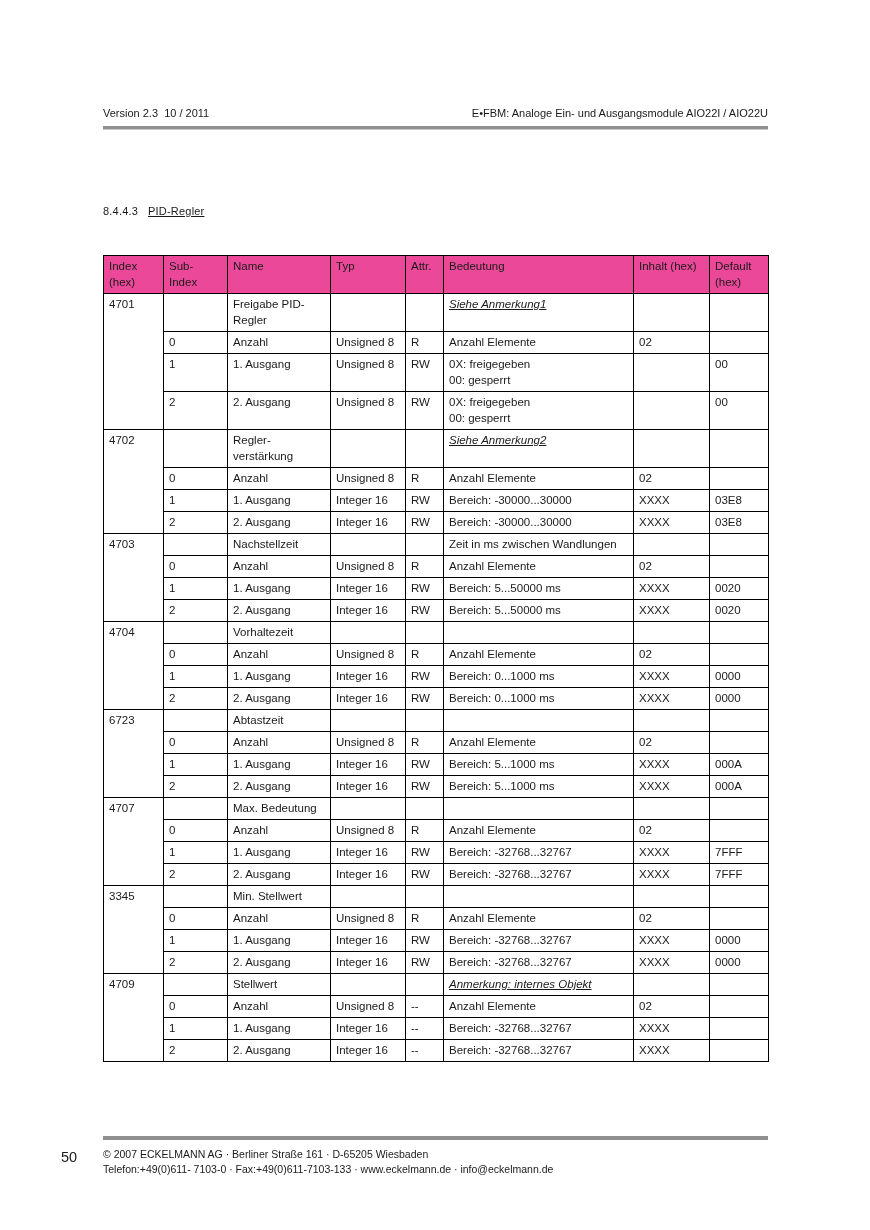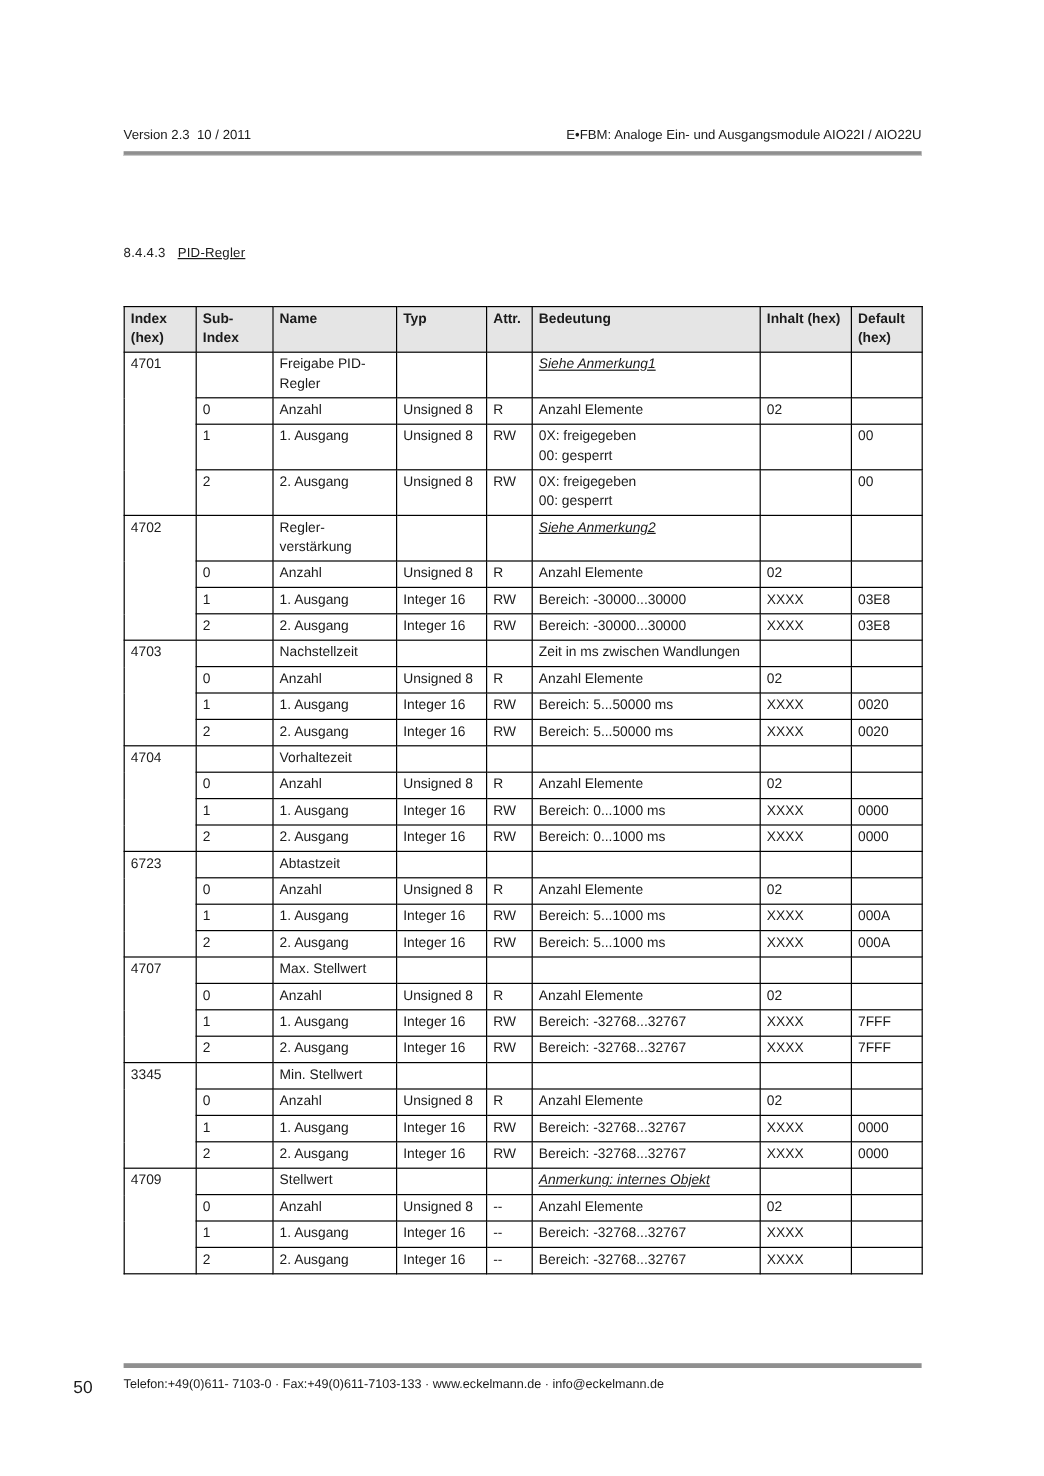--- a/index.html
+++ b/index.html
@@ -25,21 +25,21 @@
   table.obj {
     position:absolute; left:103px; top:255px; width:665px;
     border-collapse:collapse; table-layout:fixed;
     font-size:11.5px;
   }
   table.obj th, table.obj td {
     border:1px solid #000000; padding:2px 5px 3px 5px;
     vertical-align:top; text-align:left; line-height:16px;
     overflow:hidden; word-wrap:break-word;
   }
-  table.obj thead th { background:#e5e5e5; font-weight:bold; }
+  table.obj thead th { background:#ec4899; font-weight:normal; }
   table.obj td.it { font-style:italic;text-decoration:underline; }
 
   .footer-rule {
     position:absolute; left:103px; top:1136px; width:665px; height:4px;
     background:#8f8f8f;
   }
   .page-number {
     position:absolute; left:61px; top:1149px; font-size:14.5px;
   }
   .footer-text {
@@ -584,21 +584,21 @@
           </td>
         </tr>
         <tr>
           <td rowspan="4">
             <div>4707</div>
           </td>
           <td>
             <div></div>
           </td>
           <td>
-            <div>Max. Stellwert</div>
+            <div>Max. Bedeutung</div>
           </td>
           <td>
             <div></div>
           </td>
           <td>
             <div></div>
           </td>
           <td>
             <div></div>
           </td>
@@ -867,16 +867,17 @@
           <td>
             <div></div>
           </td>
         </tr>
       </tbody>
   </table>
 
   <div class="footer-rule"></div>
   <div class="page-number">50</div>
   <div class="footer-text">
+    <div>©  2007 ECKELMANN AG · Berliner Straße 161 · D-65205 Wiesbaden</div>
     <div>Telefon:+49(0)611- 7103-0 · Fax:+49(0)611-7103-133 · www.eckelmann.de · info@eckelmann.de</div>
   </div>
 
 </div>
 
 </body></html>

